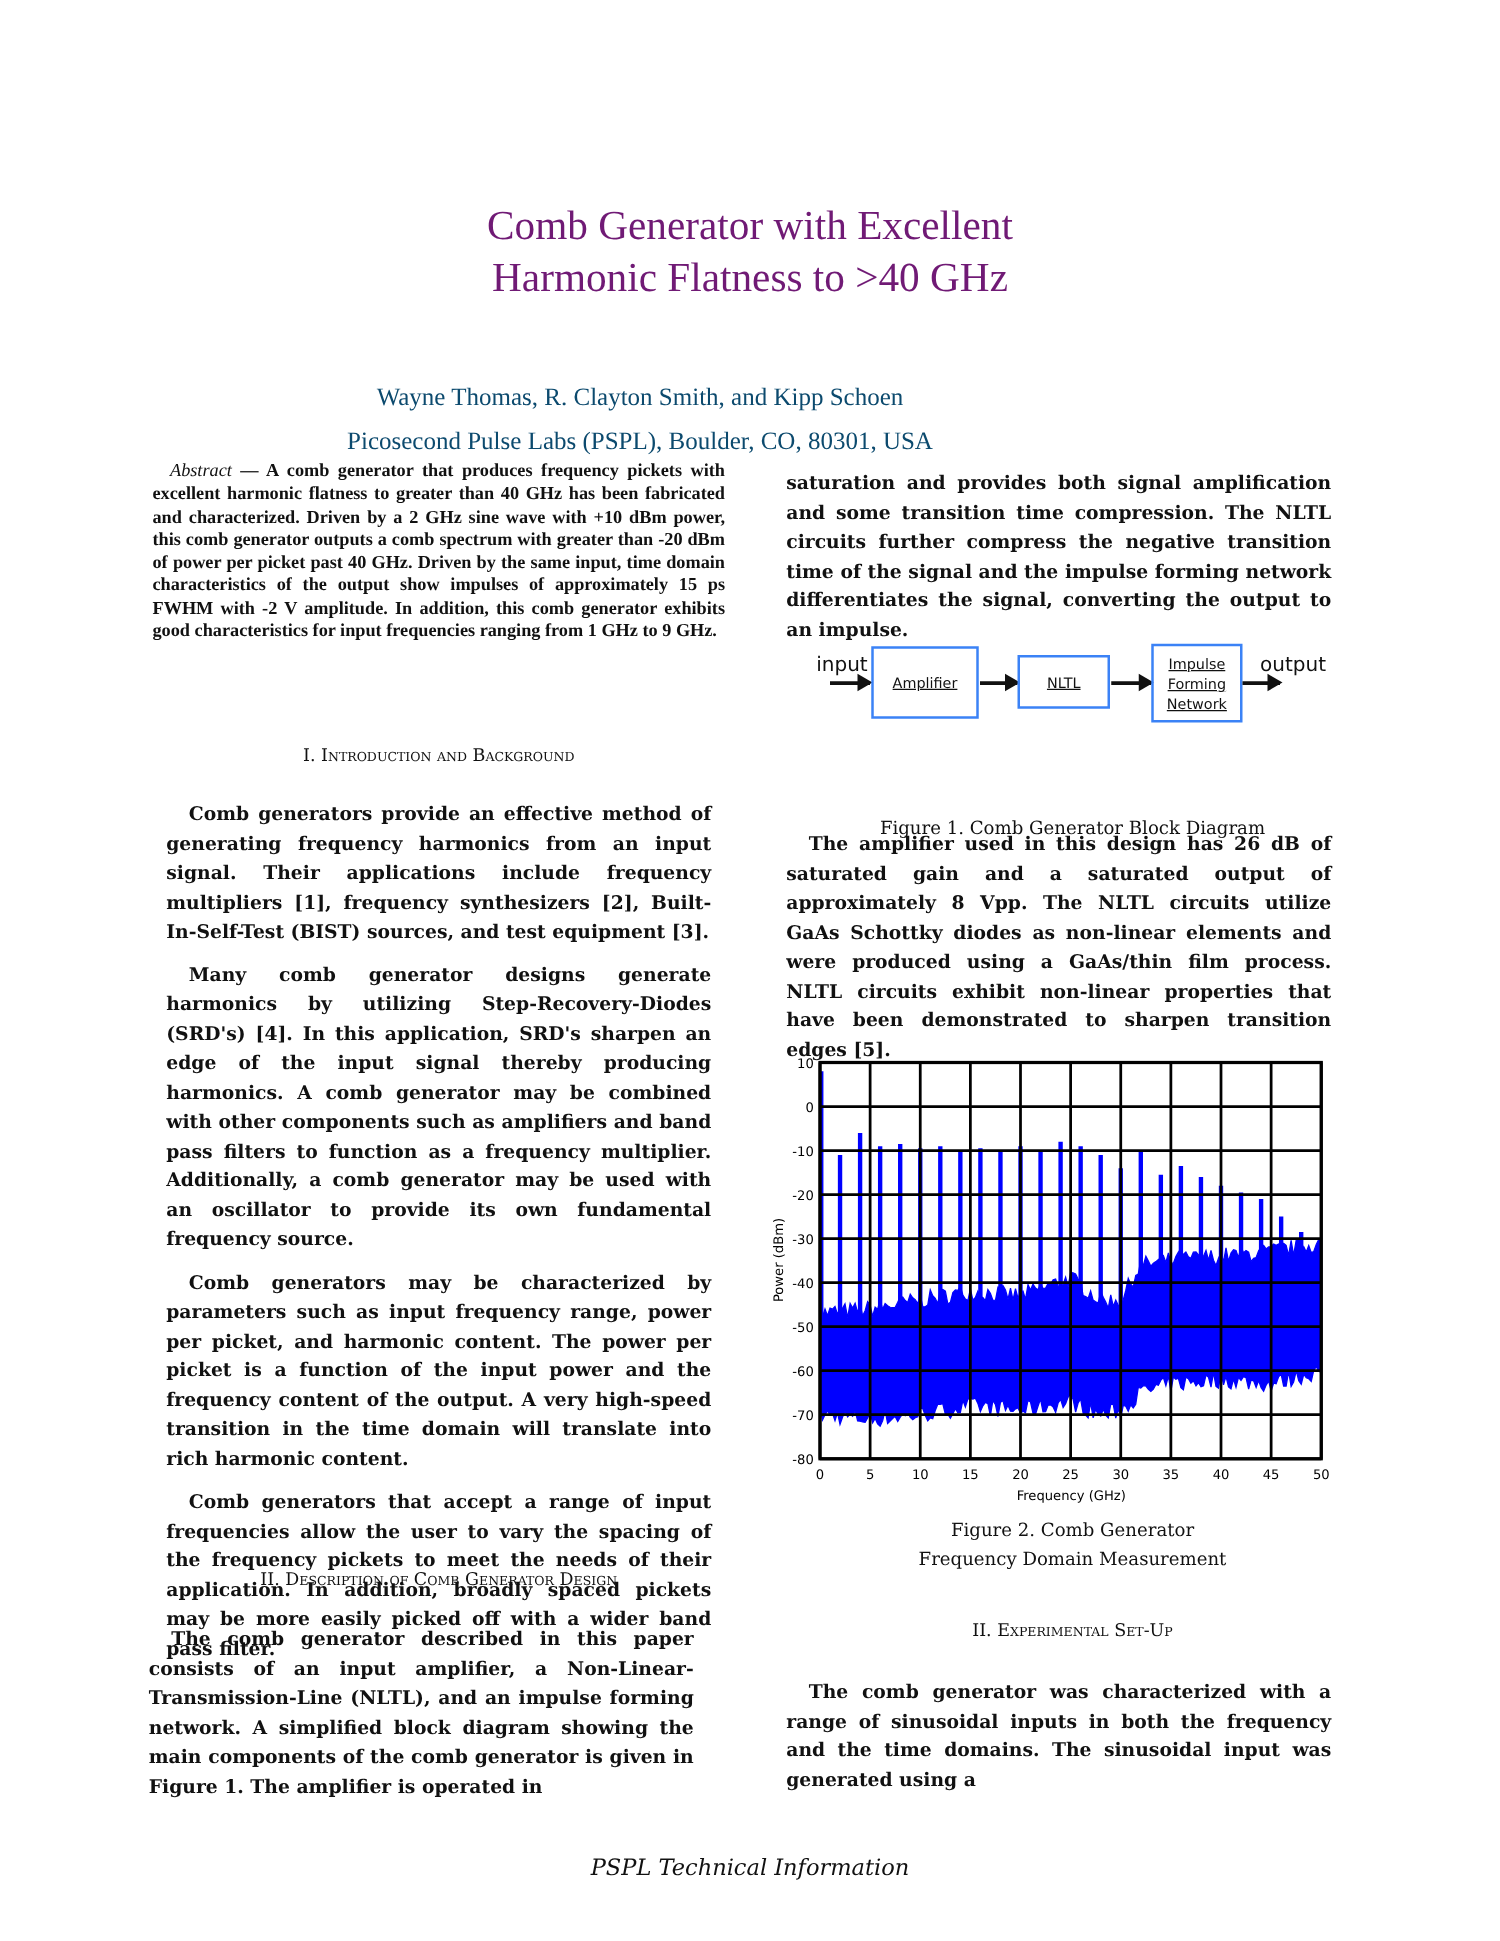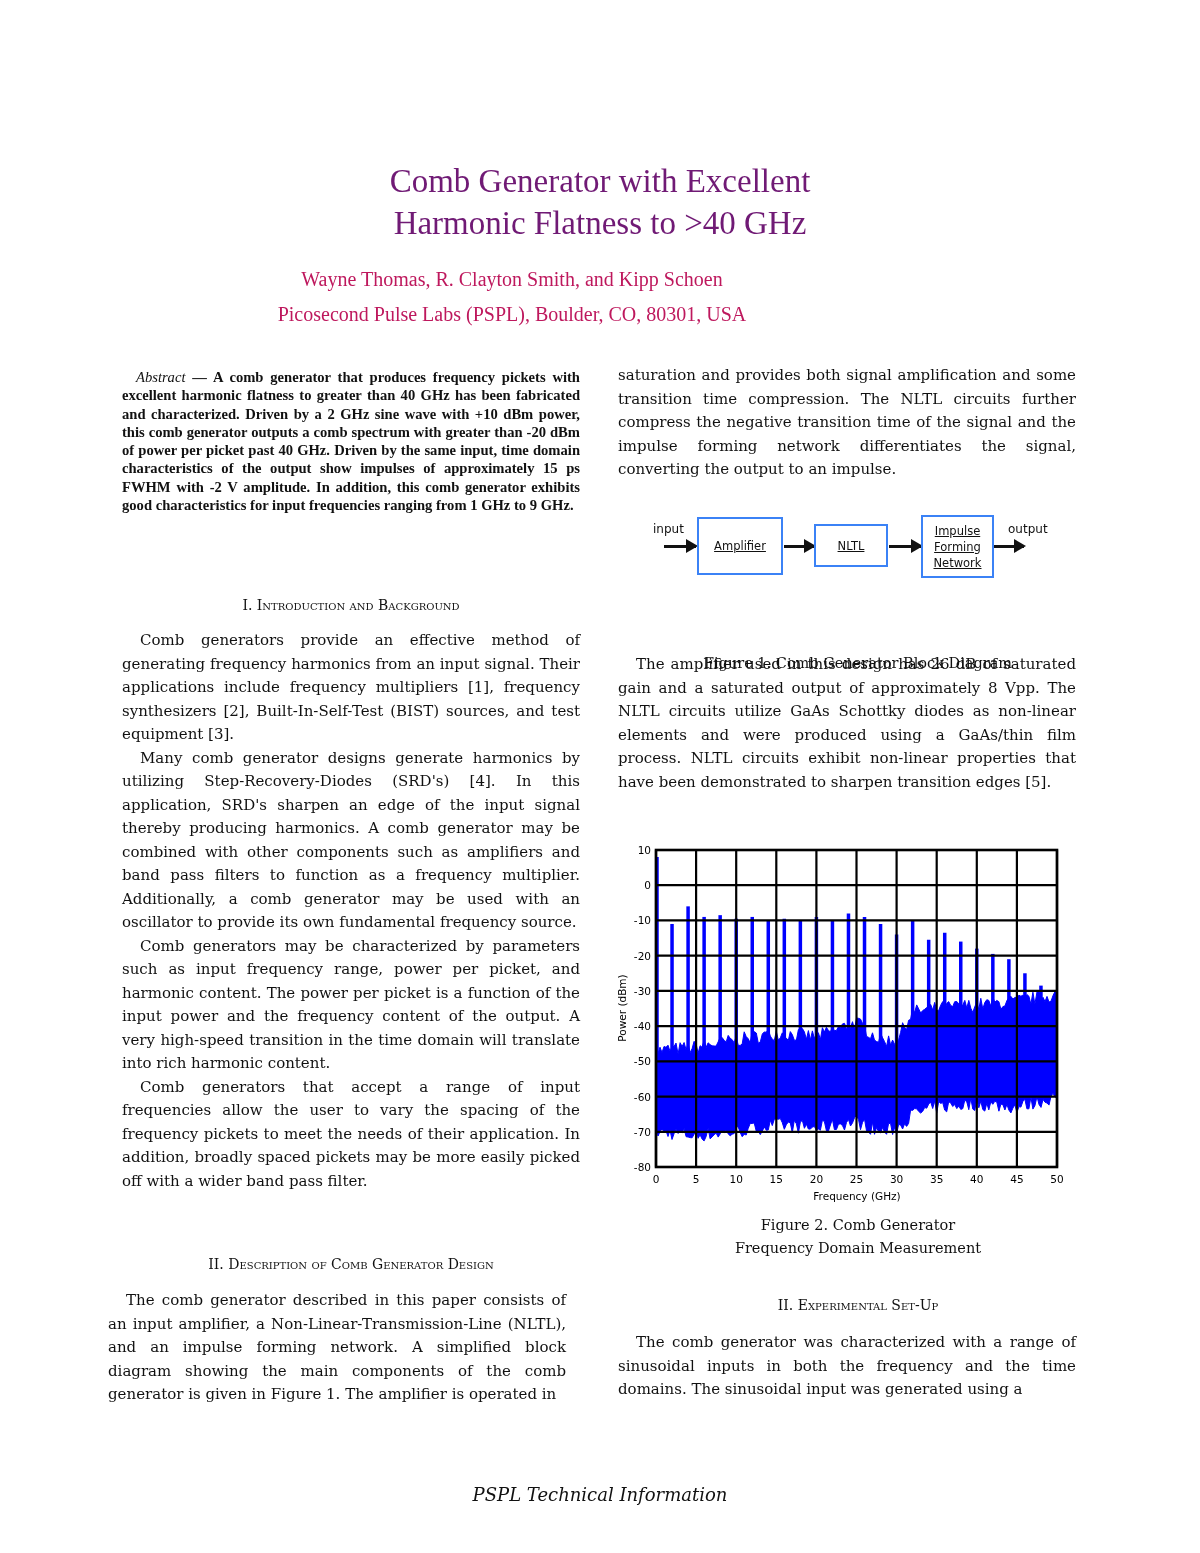--- a/index.html
+++ b/index.html
@@ -1,27 +1,27 @@
 <!DOCTYPE html>
 <html><head>
 <meta charset="utf-8">
 <style>
   html, body { margin:0; padding:0; background:#ffffff; }
   body { width:1200px; height:1553px; position:relative; overflow:hidden; color:#111; font-family:"DejaVu Serif", serif; }
   .title { position:absolute; left:0; width:1200px; text-align:center; font-family:"Liberation Serif", serif; font-size:33px; line-height:42px; color:#701a75; }
-  .authors { position:absolute; left:0; width:1024px; text-align:center; font-family:"Liberation Serif", serif; font-size:20px; color:#be185d; }
+  .authors { position:absolute; left:0; width:1024px; text-align:center; font-family:"Liberation Serif", serif; font-size:20px; color:#0c4a6e;margin-top:39px; }
   .col { position:absolute; width:458px; font-family:"DejaVu Serif", serif; font-size:15px; line-height:23.5px; text-align:justify; }
-  .col p { margin:0; text-indent:18px; }
+  .col p { margin:11px; text-indent:18px;font-weight:bold; }
   .abstract { position:absolute; left:122px; top:368px; width:458px; font-family:"Liberation Serif", serif; font-weight:bold; font-size:14.6px; line-height:18.3px; text-align:justify; }
   .abstract .ab-label { font-style:italic; font-weight:normal; margin-left:14px; }
   .heading { position:absolute; text-align:center; font-family:"DejaVu Serif", serif; font-size:14px; font-variant:small-caps; }
   .caption { position:absolute; text-align:center; font-family:"DejaVu Serif", serif; font-size:14.5px; line-height:23px; }
   .footer { position:absolute; top:1484px; left:0; width:1200px; text-align:center; font-family:"DejaVu Serif", serif; font-style:italic; font-size:18px; }
   .block { position:absolute; border:2px solid #3b82f6; box-sizing:border-box; display:flex; align-items:center; justify-content:center; text-align:center; font-family:"DejaVu Sans", sans-serif; font-size:11.5px; line-height:16px;text-decoration:underline; }
-  .blabel { position:absolute; font-family:"DejaVu Sans", sans-serif; font-size:12px; }
+  .blabel { position:absolute; font-family:"DejaVu Sans", sans-serif; font-size:16px; }
   .arrow { position:absolute; height:3px; background:#111; }
   .arrow::after { content:""; position:absolute; right:-2px; top:-6px; border-left:12px solid #111; border-top:7.5px solid transparent; border-bottom:7.5px solid transparent; }
   svg text { font-family:"DejaVu Sans", sans-serif; }
 </style>
 </head>
 <body>
 
 <div class="title" style="top:160px;">Comb Generator with Excellent</div>
 <div class="title" style="top:202px;">Harmonic Flatness to &gt;40 GHz</div>
 <div class="authors" style="top:268px;">Wayne Thomas, R. Clayton Smith, and Kipp Schoen</div>

